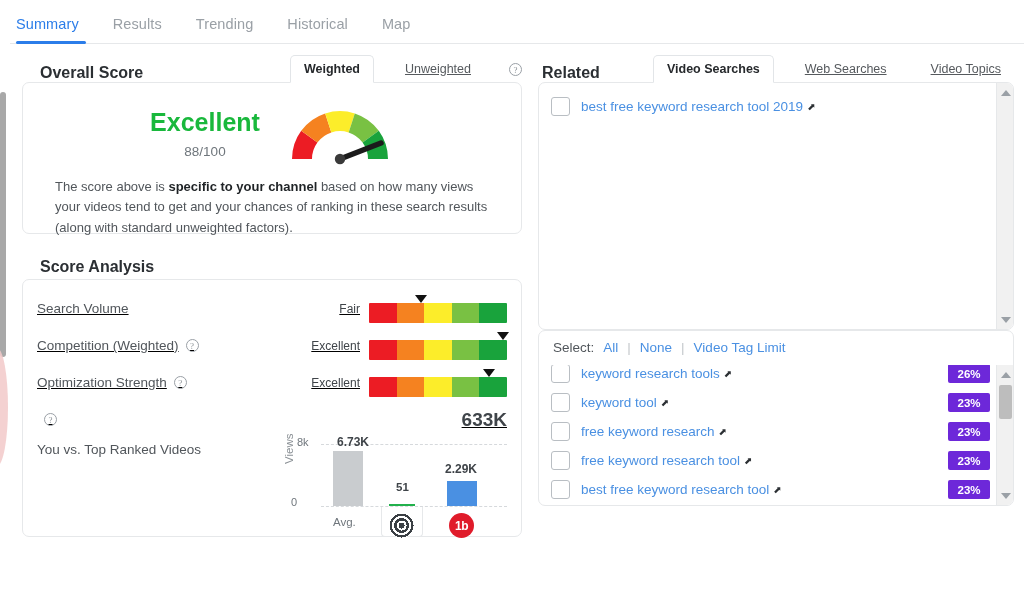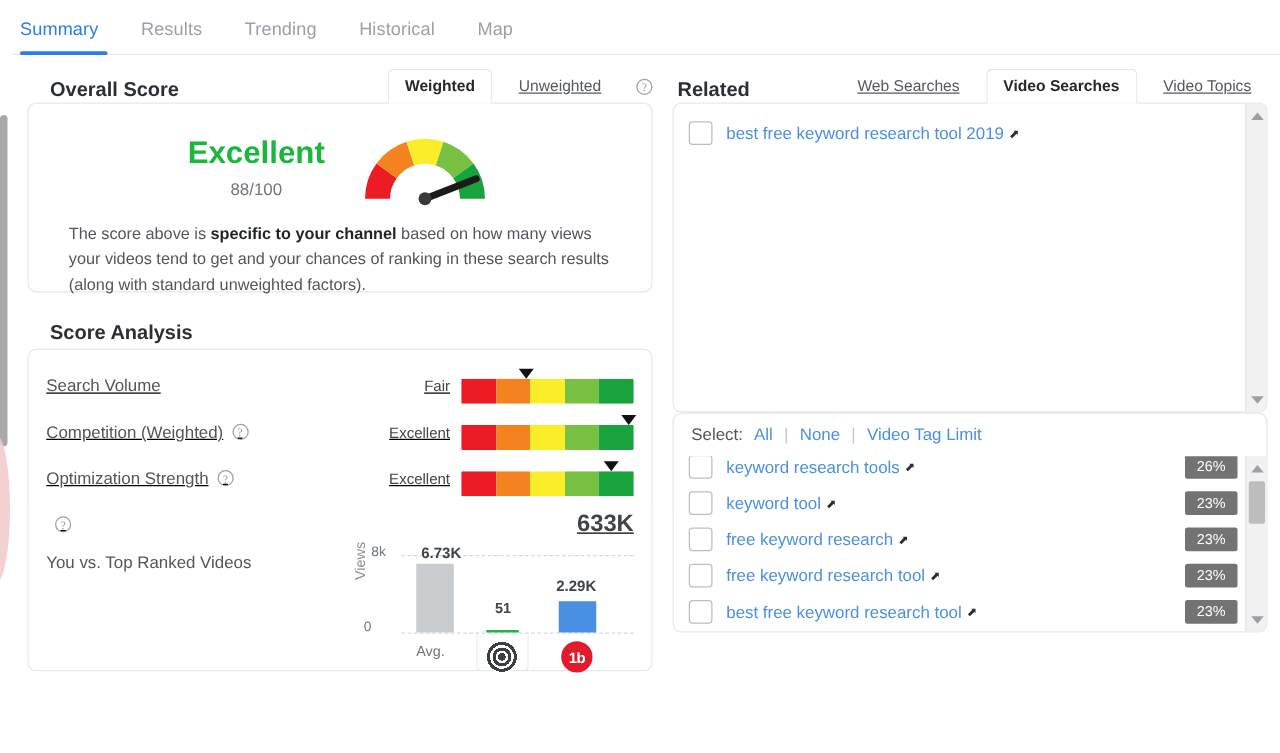--- a/index.html
+++ b/index.html
@@ -48,21 +48,21 @@
 
   .sec-head {
     display: flex; align-items: flex-end; justify-content: space-between;
     height: 30px; position: relative;
   }
   .sec-title { font-size: 16px; font-weight: 700; color: #2b2f33; padding-left: 18px; }
   .sec-title.right { padding-left: 4px; }
   .sec-sub { font-size: 10.5px; color: #8b9196; font-weight: 700; padding-left: 6px; padding-bottom: 1px; }
 
   
-  .minitabs { display: flex; align-items: flex-end; gap: 8px; }
+  .minitabs { display: flex; align-items: flex-end; gap: 18px; }
   .mtab {
     font-size: 12.5px; color: #6f767c; padding: 6px 13px 6px 13px; cursor: pointer;
     white-space: nowrap;
   }
   .mtab.sel {
     color: #26292c; font-weight: 700; background: #fff;
     border: 1px solid #e2e5e8; border-bottom: 1px solid #fff;
     border-radius: 5px 5px 0 0; position: relative; z-index: 3; margin-bottom: -1px;
   }
   .mtab.link { text-decoration: underline; color: #55595d; }
@@ -169,22 +169,22 @@
   #tags-card { height: 176px; overflow: hidden; }
   .select-row {
     display: flex; align-items: center; gap: 9px; padding: 9px 14px 7px 14px;
     font-size: 13.5px; color: #51565b;
   }
   .select-row .lnk { color: #4a90e2; cursor: pointer; }
   .select-row .sep { color: #c3c7cb; }
   .tags-scroll { position: absolute; left: 0; right: 17px; top: 34px; bottom: 0; overflow: hidden; }
   .trow { display: flex; align-items: center; gap: 11px; padding: 5px 12px; position: relative; }
   .pct {
-    position: absolute; right: 6px; height: 19px; min-width: 42px; background: #737373;
-    color: #fff; font-size: 11.5px; font-weight: 400; border-radius: 2px;
+    position: absolute; right: 6px; height: 19px; min-width: 42px; background: #6d28d9;
+    color: #fff; font-size: 11.5px; font-weight: 700; border-radius: 2px;
     display: flex; align-items: center; justify-content: center;
   }
 </style>
 </head>
 <body>
 
 <div class="app">
 
   <div class="page-scroll-track">
     <div class="page-scroll-thumb"></div>
@@ -324,22 +324,22 @@
       </div>
 
     </div>
   </div>
 
   <div class="col-right">
 
     <div class="sec-head">
       <div class="sec-title right">Related</div>
       <div class="minitabs">
+        <div class="mtab sel">Video Searches</div>
         <div class="mtab link">Web Searches</div>
-        <div class="mtab sel">Video Searches</div>
         <div class="mtab link">Video Topics</div>
       </div>
     </div>
 
     <div class="card" id="related-card">
       <div class="list-scroll">
         <div class="lrow">
           <div class="cbx"></div>
           <div class="llink"><span>best free keyword research tool 2019</span><span class="ext">⬈</span></div>
         </div>

